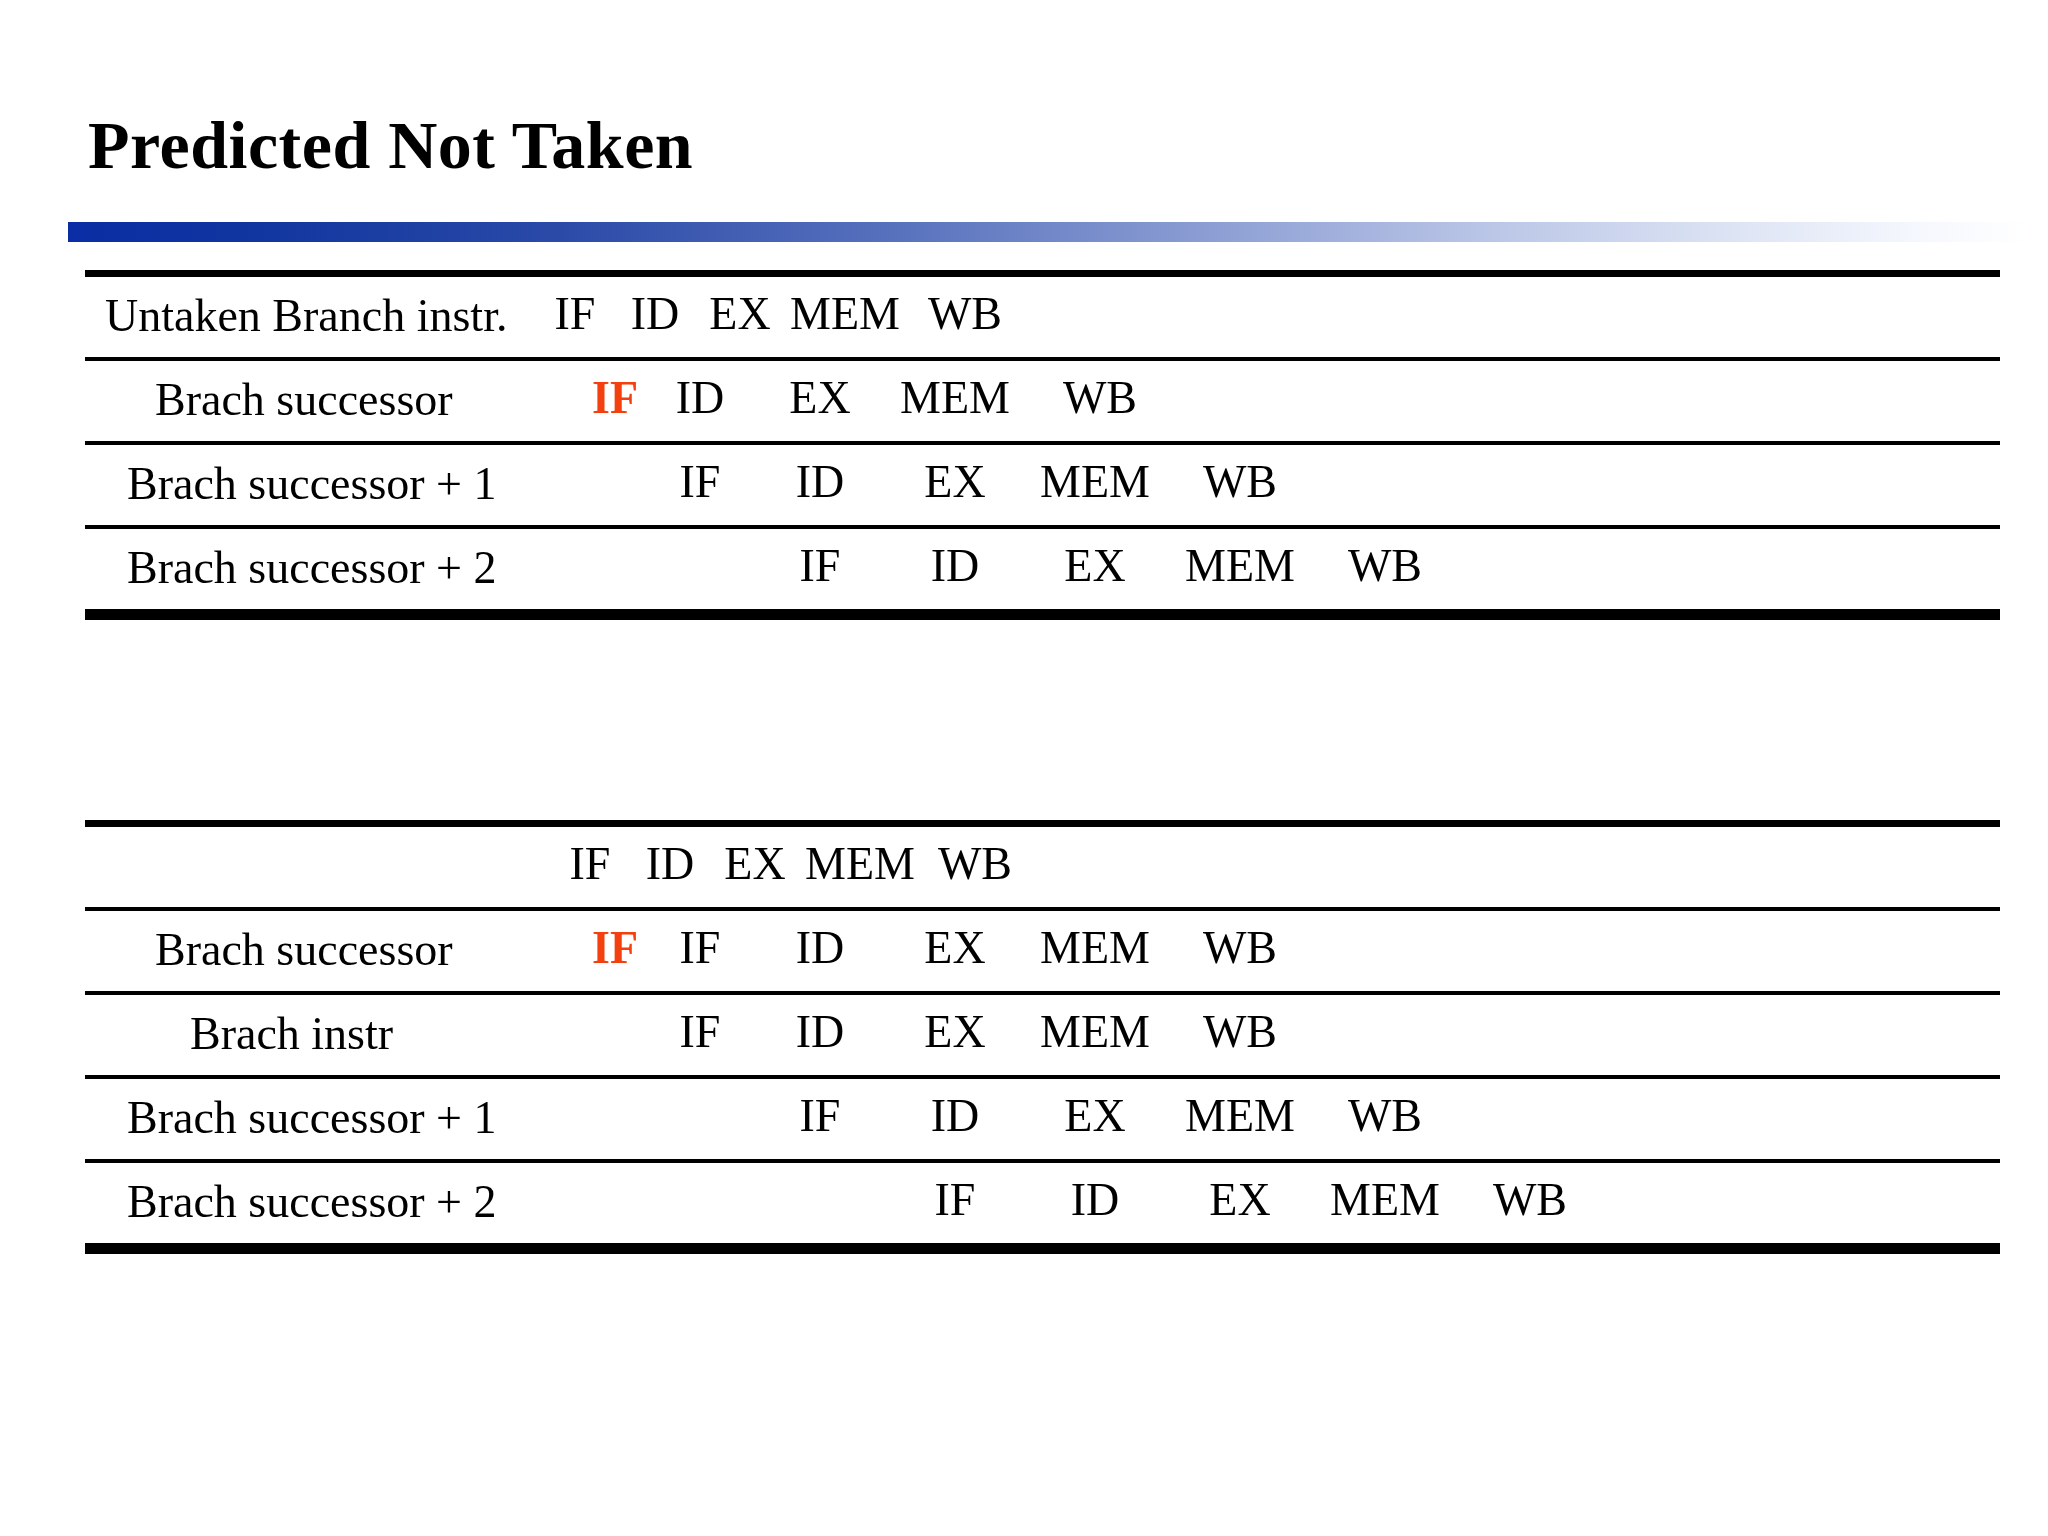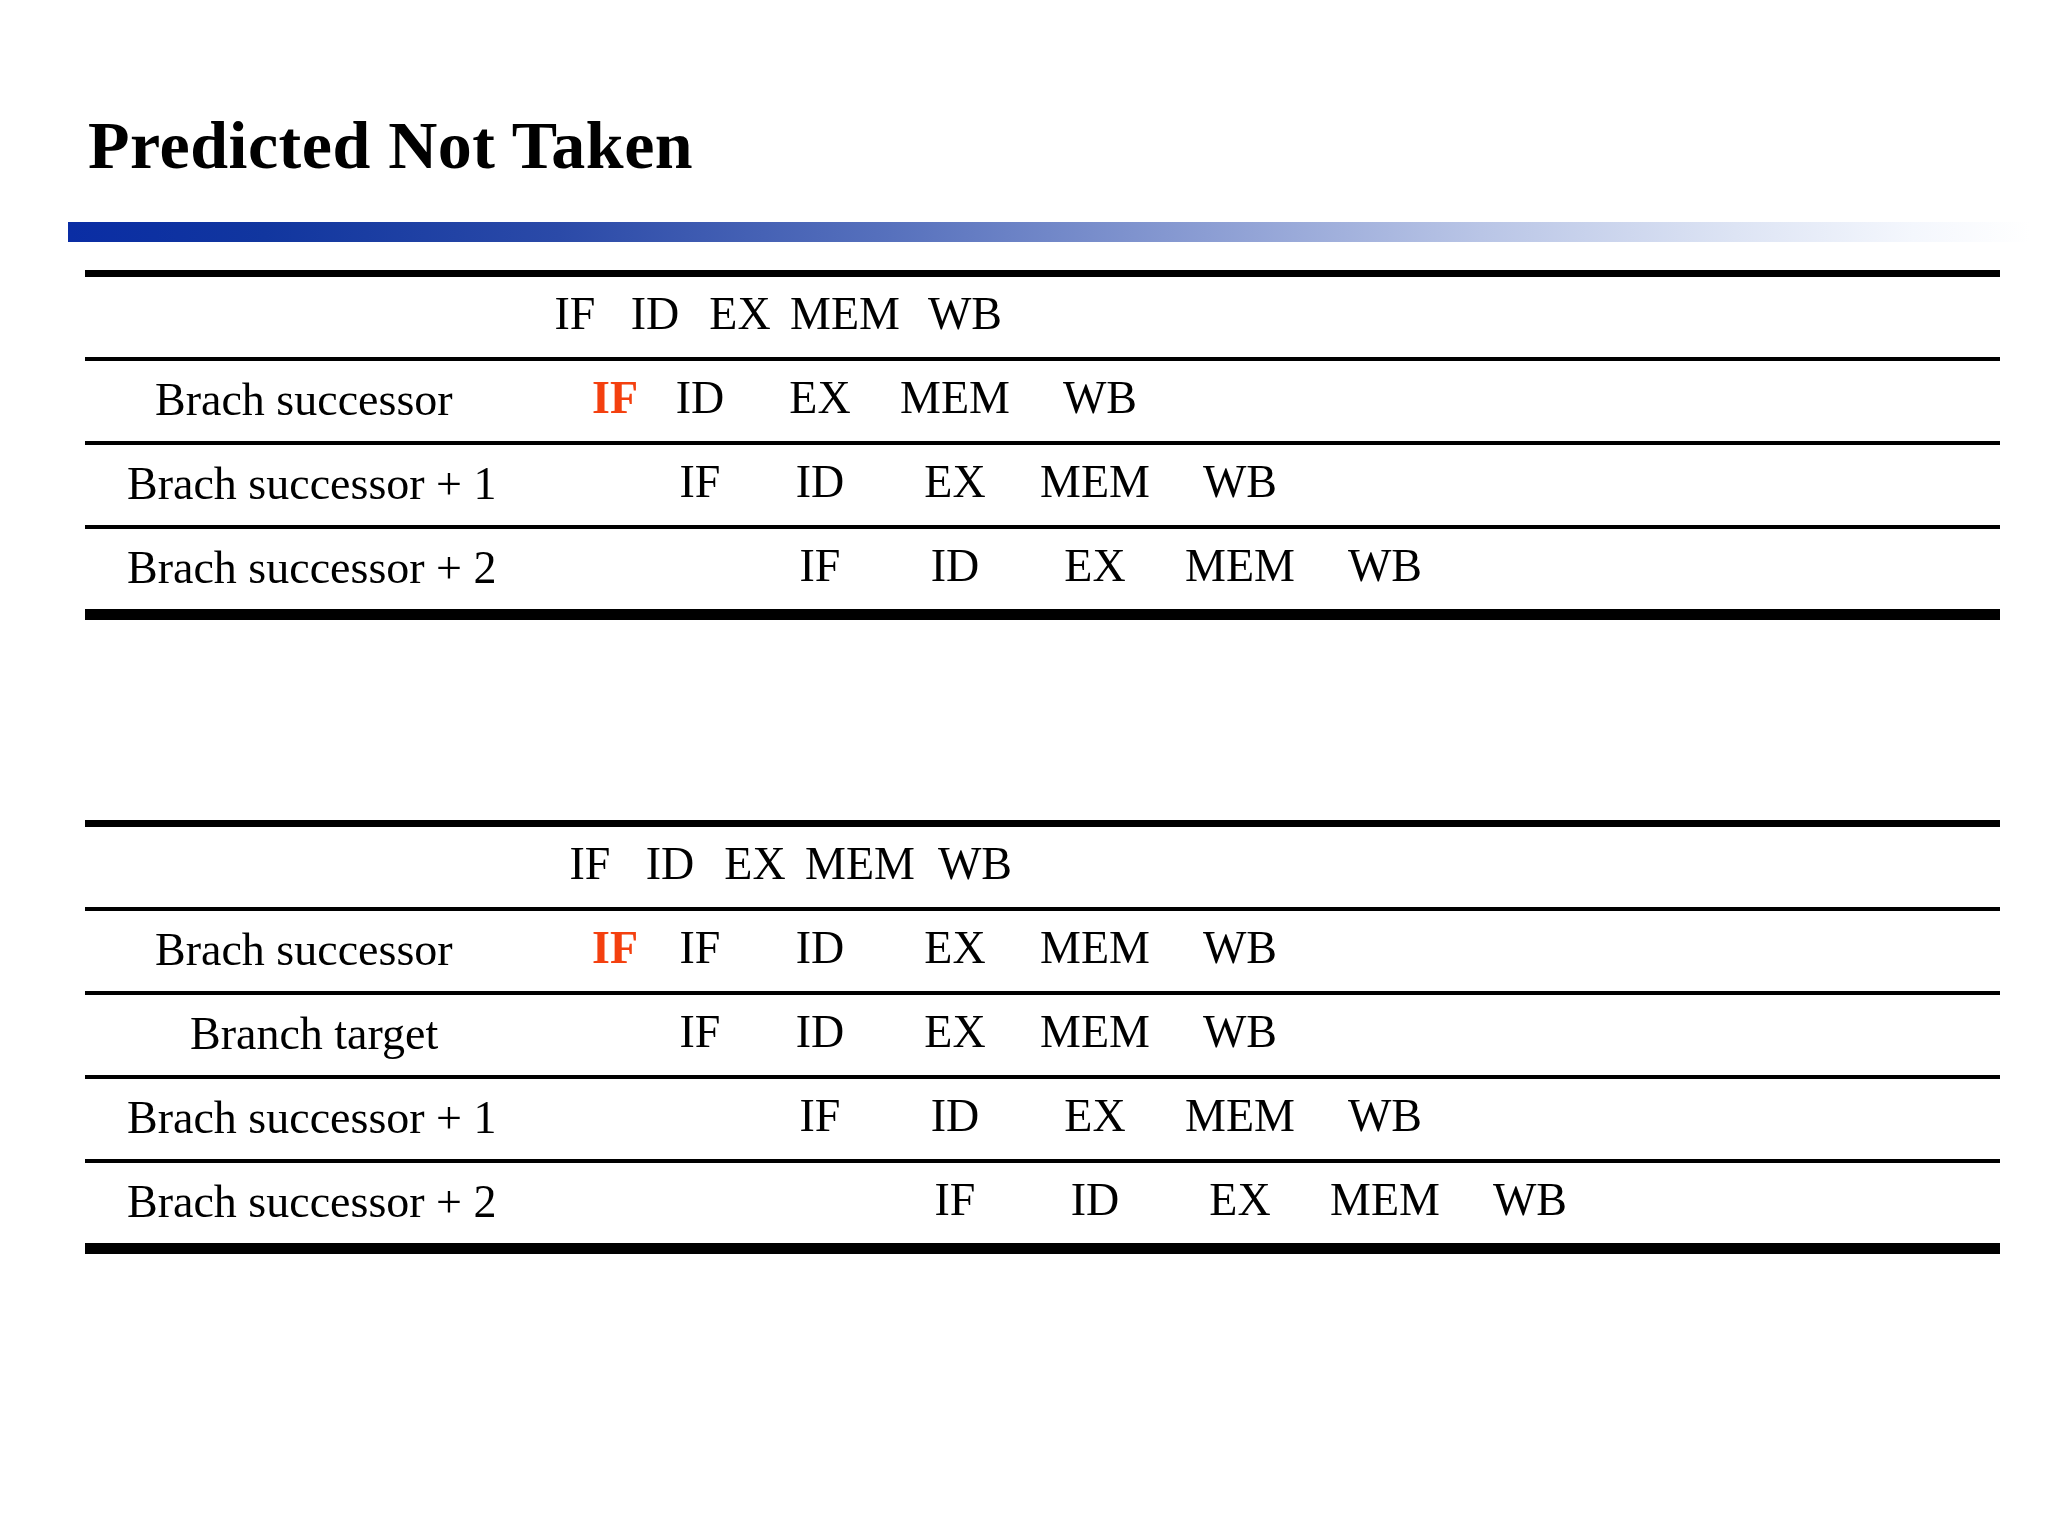--- a/index.html
+++ b/index.html
@@ -117,20 +117,21 @@
 
 <div class="slide">
 
   <h1 class="title">Predicted Not Taken</h1>
 
   <div class="title-rule"></div>
 
   <div class="pipe-table" id="table-untaken">
       <div class="rule-top"></div>
       <div class="pipe-row">
+        <div class="row-label" style="left: 20px;">Untaken Branch instr.</div>
         <div class="stage-track">
           <div class="stage" style="left: 490px;">IF</div>
           <div class="stage" style="left: 570px;">ID</div>
           <div class="stage" style="left: 655px;">EX</div>
           <div class="stage" style="left: 760px;">MEM</div>
           <div class="stage" style="left: 880px;">WB</div>
         </div>
       </div>
       <div class="pipe-row">
         <div class="row-label" style="left: 70px;">Brach successor</div>
@@ -181,21 +182,21 @@
         <div class="stage-track">
           <div class="stage hl" style="left: 530px;">IF</div>
           <div class="stage" style="left: 615px;">IF</div>
           <div class="stage" style="left: 735px;">ID</div>
           <div class="stage" style="left: 870px;">EX</div>
           <div class="stage" style="left: 1010px;">MEM</div>
           <div class="stage" style="left: 1155px;">WB</div>
         </div>
       </div>
       <div class="pipe-row">
-        <div class="row-label" style="left: 105px;">Branch target</div>
+        <div class="row-label" style="left: 105px;">Brach instr</div>
         <div class="stage-track">
           <div class="stage" style="left: 615px;">IF</div>
           <div class="stage" style="left: 735px;">ID</div>
           <div class="stage" style="left: 870px;">EX</div>
           <div class="stage" style="left: 1010px;">MEM</div>
           <div class="stage" style="left: 1155px;">WB</div>
         </div>
       </div>
       <div class="pipe-row">
         <div class="row-label" style="left: 42px;">Brach successor + 1</div>

